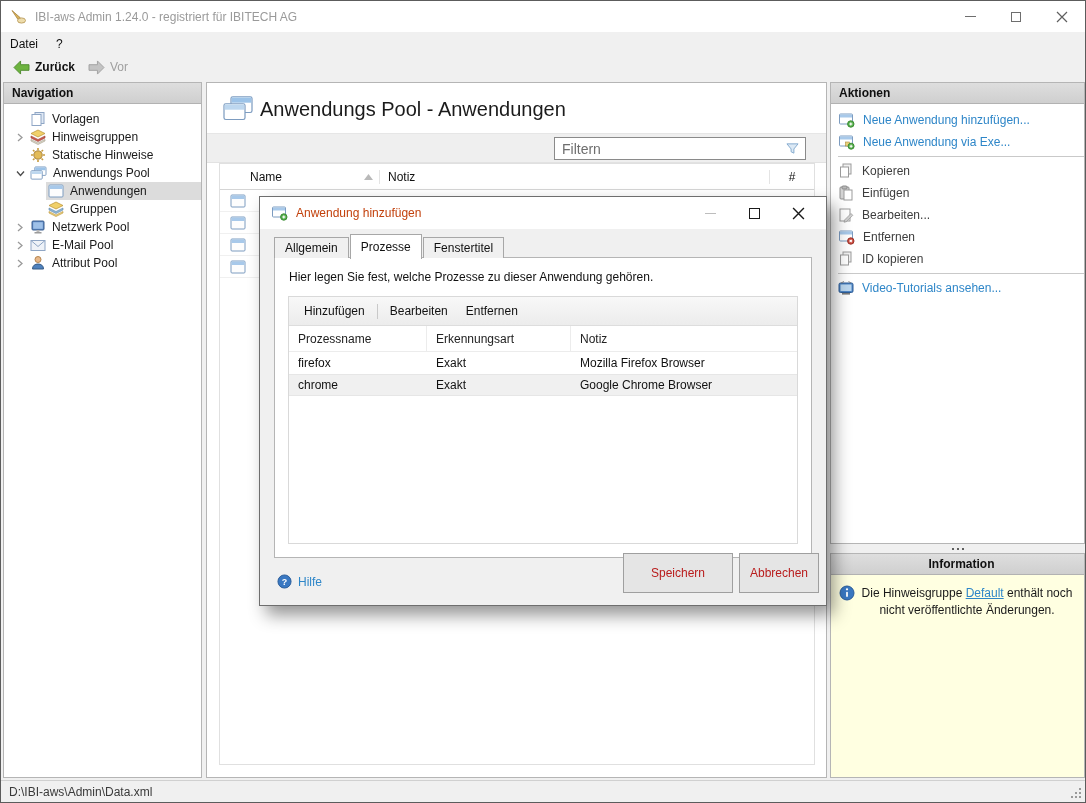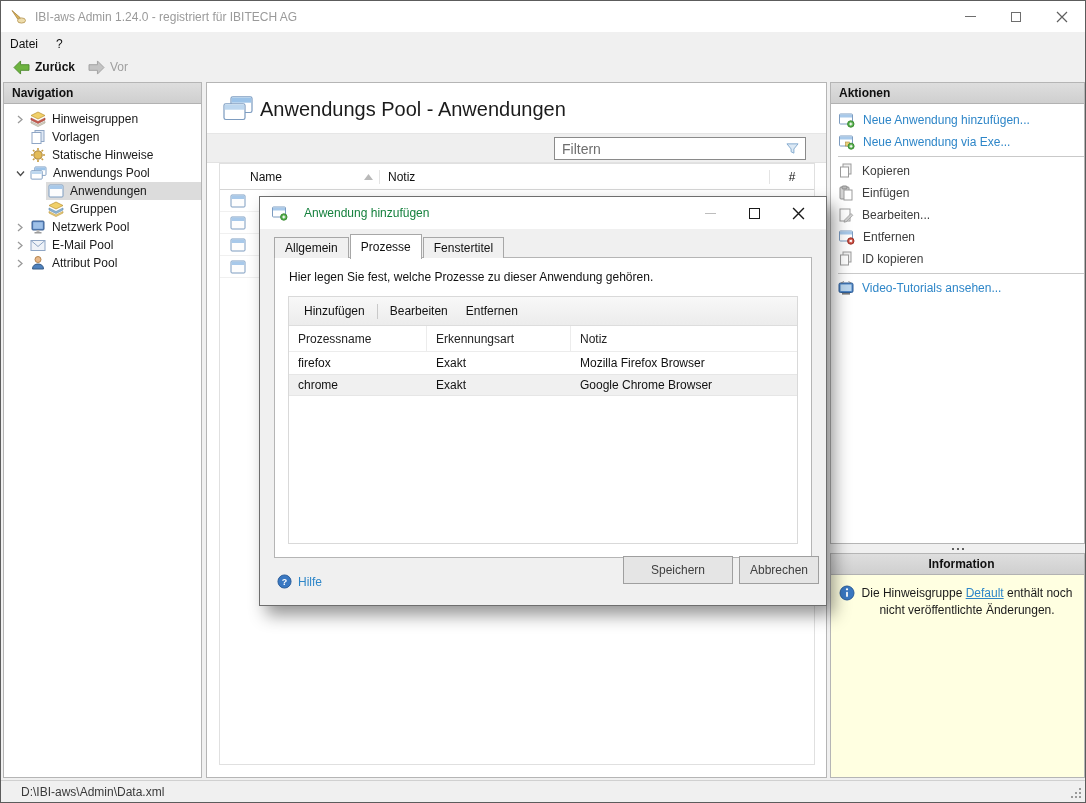--- a/index.html
+++ b/index.html
@@ -65,27 +65,27 @@
   .arow.gray { color:#3d3d3d; }
   .asep { height:1px; background:#c9c9c9; margin:3px 0 3px 7px; }
   .vsplitter { position:absolute; left:829px; top:465px; width:255px; height:9px; display:flex; align-items:center; justify-content:center; gap:3px; }
   .vsplitter i { width:2px; height:2px; background:#5f5f5f; display:block; }
   .info-panel { left:829px; top:474px; width:255px; bottom:2px;text-align:center; }
   .info-body { position:absolute; top:21px; left:0; right:0; bottom:0; background:#ffffe1; padding:10px 8px 0 8px; display:flex; gap:6px; align-items:flex-start; }
   .info-text { color:#1a1a1a; line-height:1.45; width:212px; }
   .info-link { color:#2e86c8; text-decoration:underline; cursor:pointer; }
 
   
-  .statusbar { position:absolute; left:0; right:0; bottom:0; height:22px; background:#f0f0f0; border-top:1px solid #d0d0d0; display:flex; align-items:center; padding-left:20px; color:#3a3a3a; }
+  .statusbar { position:absolute; left:0; right:0; bottom:0; height:22px; background:#f0f0f0; border-top:1px solid #d0d0d0; display:flex; align-items:center; padding-left:8px; color:#3a3a3a; }
   .grip { position:absolute; right:2px; bottom:2px; }
 
   
   .dialog { position:absolute; left:258px; top:195px; width:568px; height:410px; background:#f0f0f0; border:1px solid #6e6e6e; box-shadow:7px 9px 16px rgba(0,0,0,.42); z-index:50; }
   .dlg-title { position:absolute; top:0; left:0; right:0; height:32px; background:#fff; display:flex; align-items:center; padding-left:11px; }
-  .dlg-title .dlg-caption { margin-left:16px; color:#15803d;text-align:right; }
+  .dlg-title .dlg-caption { margin-left:8px; color:#c2410c;text-align:right; }
   .dlg-controls { position:absolute; top:0; right:6px; height:32px; display:flex; }
   .dwc { width:44px; height:32px; display:flex; align-items:center; justify-content:center; }
   .dwc-min-bar { width:11px; height:1px; background:#bdbdbd; }
   .dwc-max-box { width:11px; height:11px; border:1.4px solid #1a1a1a; }
   .dlg-tabs { position:absolute; top:36px; left:14px; display:flex; align-items:flex-end; height:25px; }
   .tab { border:1px solid #a7a7a7; border-bottom:none; background:#f0f0f0; height:21px; padding:3px 10px 0 10px; margin-right:1px; color:#111; position:relative; z-index:1; cursor:default; }
   .tab.active { background:#fff; height:25px; padding-top:5px; z-index:6; margin-bottom:-1px; }
   .dlg-content { position:absolute; top:60px; left:14px; right:14px; height:301px; background:#fff; border:1px solid #b5b5b5; }
   .dlg-desc { position:absolute; top:12px; left:14px; color:#111; }
   .plist { position:absolute; top:38px; left:13px; right:13px; bottom:13px; border:1px solid #d9d9d9; }
@@ -93,21 +93,21 @@
 
 cec); background:linear-gradient(#f8f8f8,#ececec); border-bottom:1px solid #ddd; display:flex; align-items:center; padding-left:6px; }
   .ptb-btn { padding:3px 9px; color:#111; cursor:default; }
   .ptb-sep { width:1px; height:15px; background:#c9c9c9; margin:0 3px; }
   .pgrid-header { display:flex; height:26px; align-items:center; border-bottom:1px solid #ececec; color:#222; }
   .pc1 { width:138px; padding-left:9px; } .pc2 { width:144px; padding-left:9px; } .pc3 { flex:1; padding-left:9px; }
   .pgrid-header .pc1, .pgrid-header .pc2 { border-right:1px solid #ececec; height:100%; display:flex; align-items:center; }
   .prow { display:flex; height:22px; align-items:center; color:#111; }
   .prow.alt { background:#f0f0f0; border-top:1px solid #e6e6e6; border-bottom:1px solid #e6e6e6; }
   .dlg-help { position:absolute; left:17px; bottom:16px; display:flex; align-items:center; gap:6px; color:#2e86c8; cursor:pointer; }
-  .btn { position:absolute; bottom:21px; height:28px; border:1px solid #9f9f9f; background:#e5e5e5; display:flex; align-items:center; justify-content:center; color:#404040; cursor:default; }
+  .btn { position:absolute; bottom:12px; height:40px; border:1px solid #9f9f9f; background:#e5e5e5; display:flex; align-items:center; justify-content:center; color:#b91c1c; cursor:default; }
   .btn-save { left:363px; width:110px; }
   .btn-cancel { left:479px; width:80px; }
 </style>
 </head>
 <body>
 
 <div class="window">
 
   <div class="titlebar">
     <svg width="18" height="16" viewBox="0 0 18 16">
@@ -150,43 +150,43 @@
     </div>
   </div>
 
   <div class="app-body">
 
     <div class="panel nav-panel">
       <div class="panel-header">Navigation</div>
       <div class="tree">
 
         <div class="trow">
+          <span class="chev"></span>
+          <span class="tinner">
+              <svg width="16" height="16" viewBox="0 0 16 16">
+                <rect x="5" y="1.5" width="9" height="11" fill="#dfe8f4" stroke="#8fa6c5"></rect>
+                <rect x="2" y="3.5" width="9" height="11" fill="#ffffff" stroke="#8fa6c5"></rect>
+              </svg>
+          <span class="tlabel">Vorlagen</span>
+            </span>
+        </div>
+
+        <div class="trow">
           <span class="chev">
               <svg width="8" height="9" viewBox="0 0 8 9">
                 <path d="M2 1 L6 4.5 L2 8" fill="none" stroke="#9a9a9a" stroke-width="1.3"></path>
               </svg>
             </span>
           <span class="tinner">
               <svg width="16" height="16" viewBox="0 0 16 16">
                 <path d="M8 1 L15 4.5 L8 8 L1 4.5 Z" fill="#f0d06a" stroke="#b98f2f" stroke-width="0.7"></path>
                 <path d="M1 7 L8 10.5 L15 7 L15 9 L8 12.5 L1 9 Z" fill="#cc5b4e" stroke="#993f35" stroke-width="0.6"></path>
                 <path d="M1 10.5 L8 14 L15 10.5 L15 12 L8 15.5 L1 12 Z" fill="#e8e3d2" stroke="#9a9684" stroke-width="0.6"></path>
               </svg>
           <span class="tlabel">Hinweisgruppen</span>
-            </span>
-        </div>
-
-        <div class="trow">
-          <span class="chev"></span>
-          <span class="tinner">
-              <svg width="16" height="16" viewBox="0 0 16 16">
-                <rect x="5" y="1.5" width="9" height="11" fill="#dfe8f4" stroke="#8fa6c5"></rect>
-                <rect x="2" y="3.5" width="9" height="11" fill="#ffffff" stroke="#8fa6c5"></rect>
-              </svg>
-          <span class="tlabel">Vorlagen</span>
             </span>
         </div>
 
         <div class="trow">
           <span class="chev"></span>
           <span class="tinner">
               <svg width="16" height="16" viewBox="0 0 16 16">
                 <circle cx="8" cy="8" r="4.2" fill="#e3bb57" stroke="#a8823a"></circle>
                 <g stroke="#c79b3f" stroke-width="1.6">
                   <line x1="8" y1="1" x2="8" y2="3"></line>

